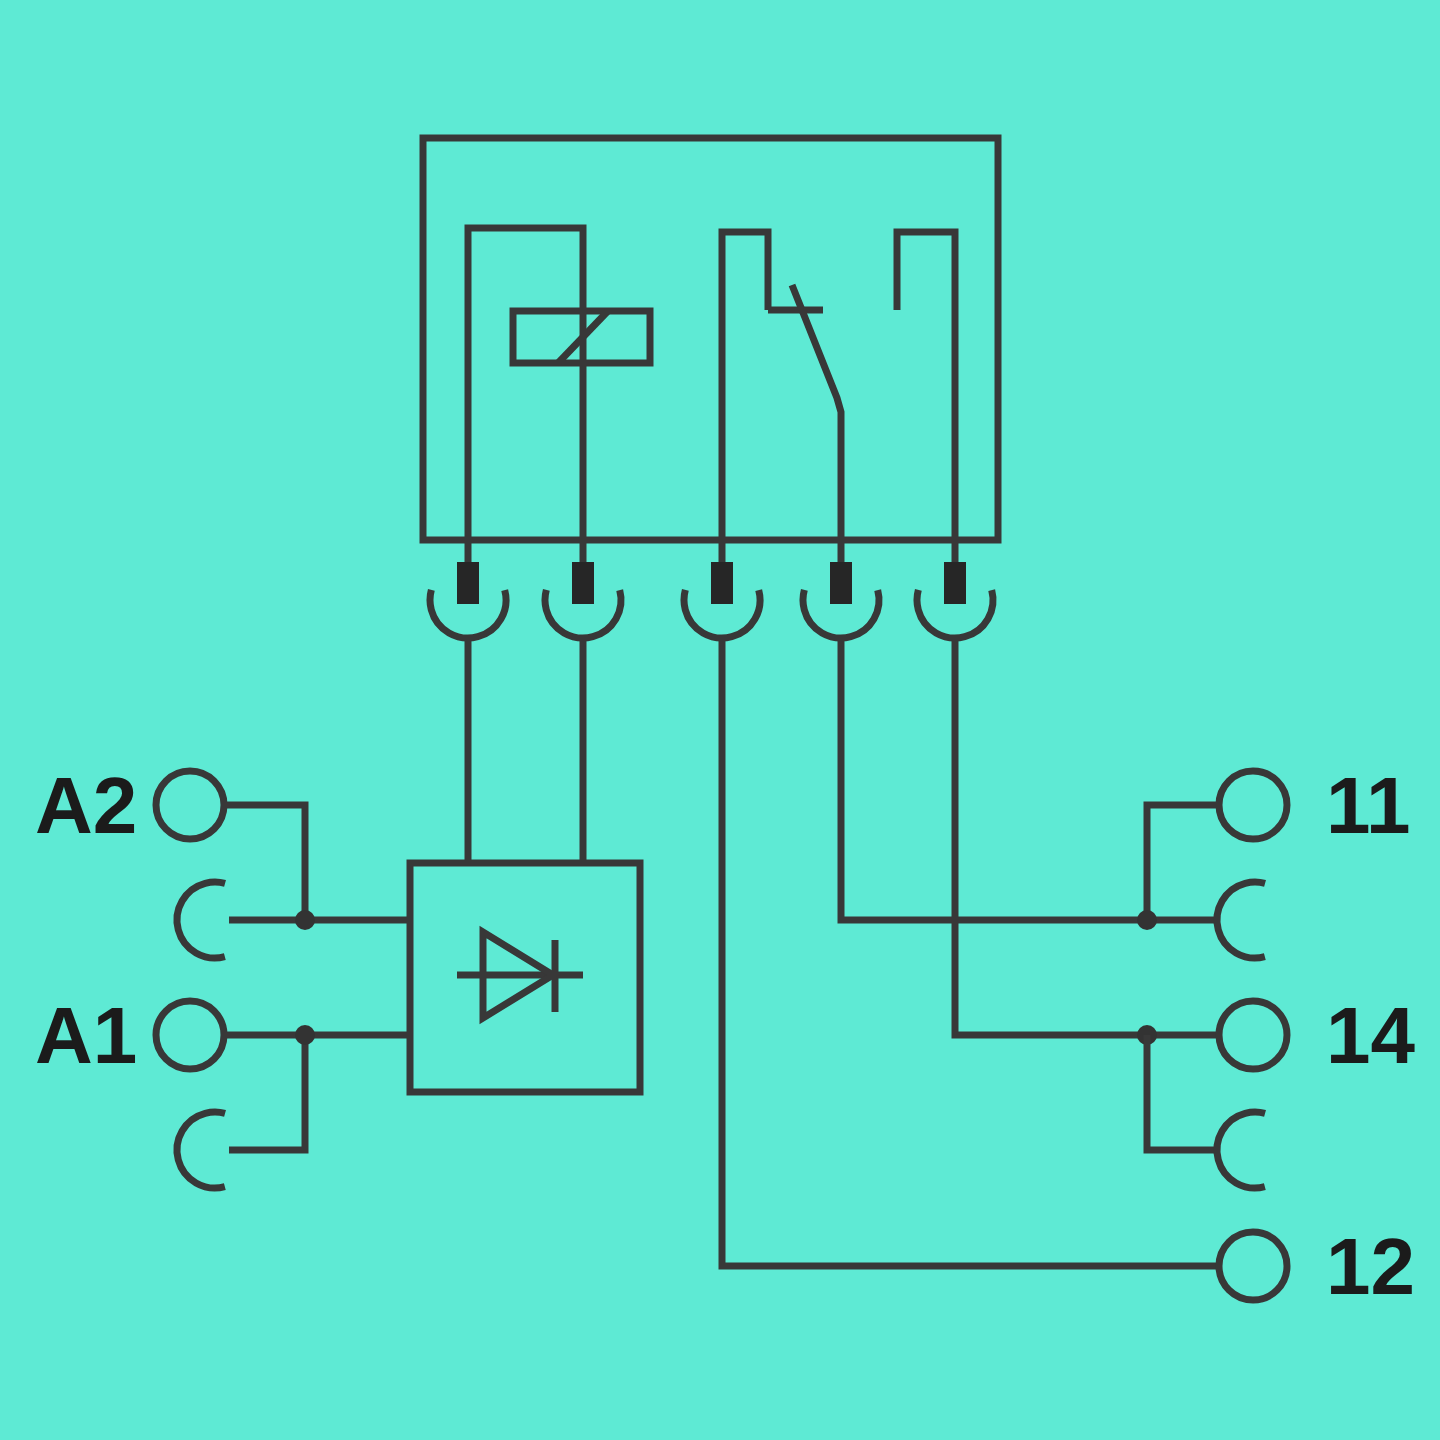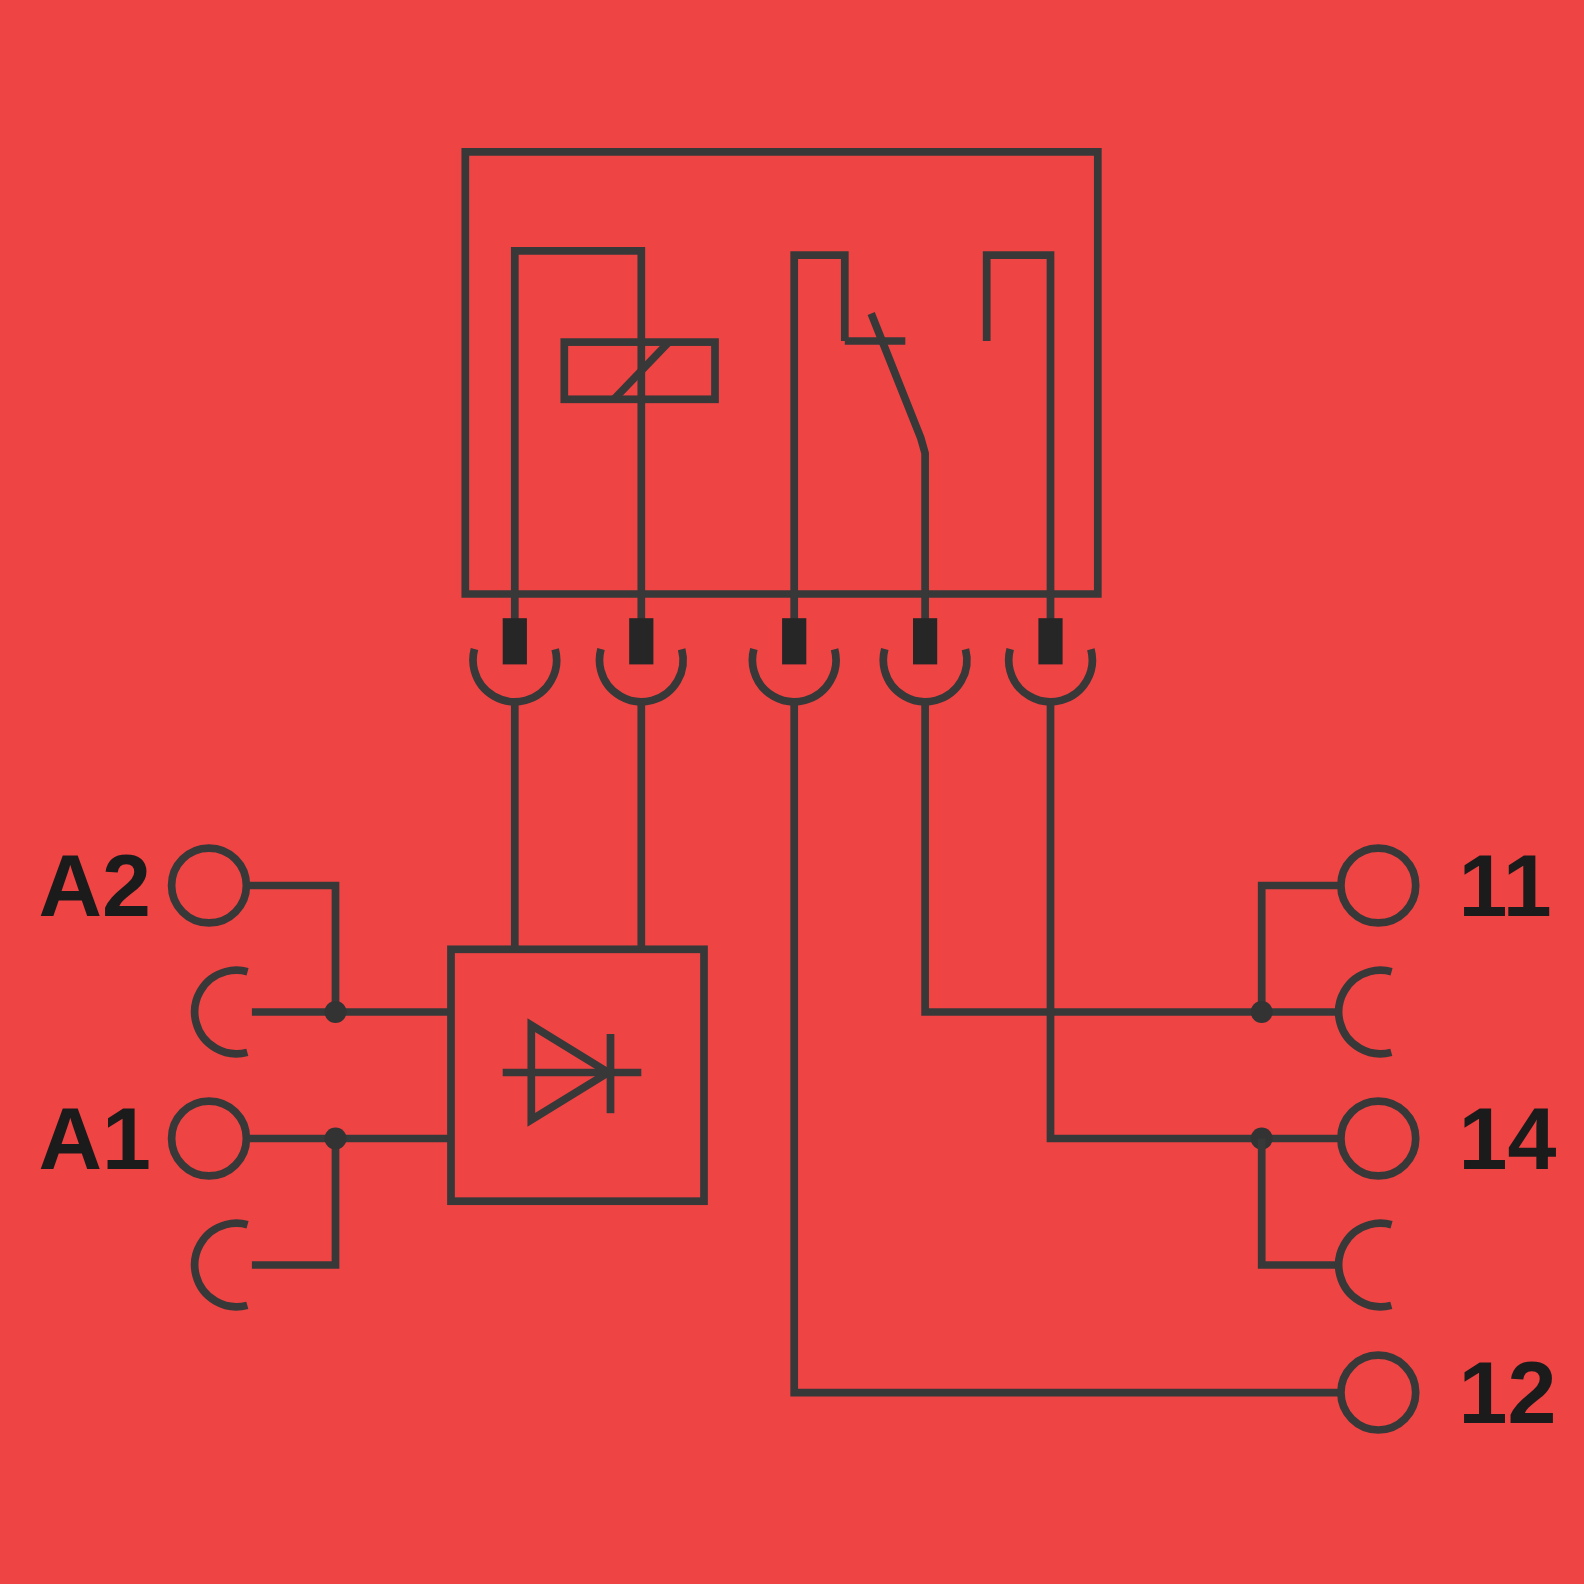--- a/index.html
+++ b/index.html
@@ -4,21 +4,21 @@
 <style>
   html, body {
     margin: 0;
     padding: 0;
     background: #ffffff;
   }
   .stage {
     position: relative;
     width: 1440px;
     height: 1440px;
-    background: #ef4444;
+    background: #5eead4;
     overflow: hidden;
   }
   svg.schematic {
     position: absolute;
     left: 0;
     top: 0;
   }
   .wire {
     stroke: #383838;
     stroke-width: 7;

